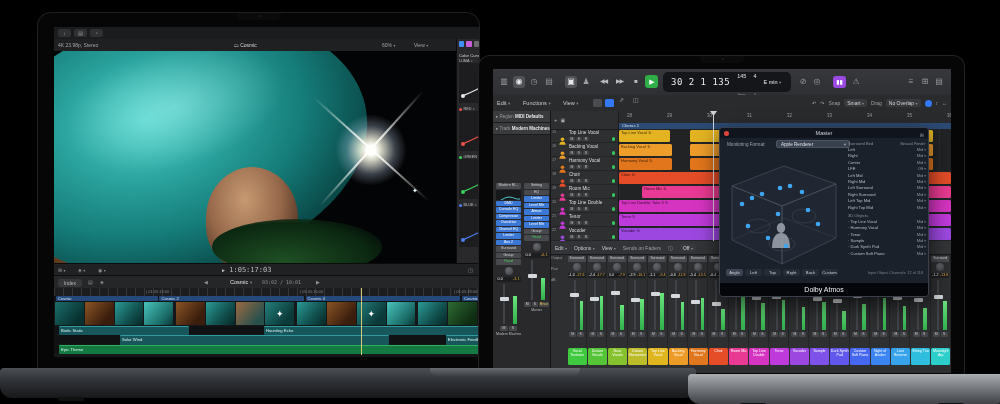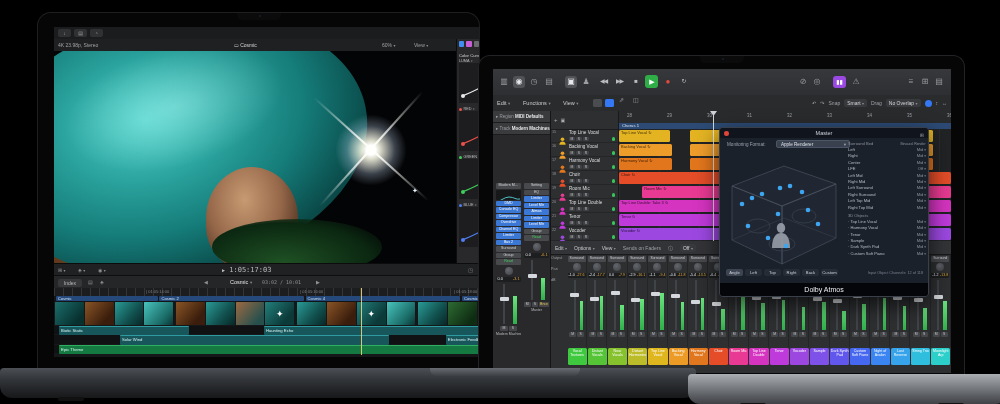--- a/index.html
+++ b/index.html
@@ -404,20 +404,31 @@
       <span class="tb-icon sel" style="left:72px">▣</span>
       <span class="tb-icon" style="left:87px">♟</span>
       <div class="transport">
         <span class="tp-btn">◀◀</span>
         <span class="tp-btn">▶▶</span>
         <span class="tp-btn">■</span>
         <span class="tp-btn play">▶</span>
         <span class="tp-btn rec">●</span>
         <span class="tp-btn">↻</span>
       </div>
+      <div class="lcd">
+        <span class="lcd-pos mono">30 2 1 135</span>
+        <span class="lcd-block">
+          <span class="lcd-big">145</span><br>
+          <span class="lcd-sub">bpm</span></span>
+        <span class="lcd-block">
+          <span class="lcd-big">4</span><br>
+          <span class="lcd-sub">4</span></span>
+        <span class="lcd-key">
+          <span>E min</span> <span class="chev">▾</span></span>
+      </div>
       <span class="tb-icon" style="left:304px">⊘</span>
       <span class="tb-icon" style="left:318px">◎</span>
       <span class="badge" style="left:340px">▮▮</span>
       <span class="tb-icon" style="left:357px">⚠</span>
       <span class="tb-icon" style="left:412px">≡</span>
       <span class="tb-icon" style="left:426px">⊞</span>
       <span class="tb-icon" style="left:440px">▤</span>
     </div>
 
     <div id="lg-menubar">

